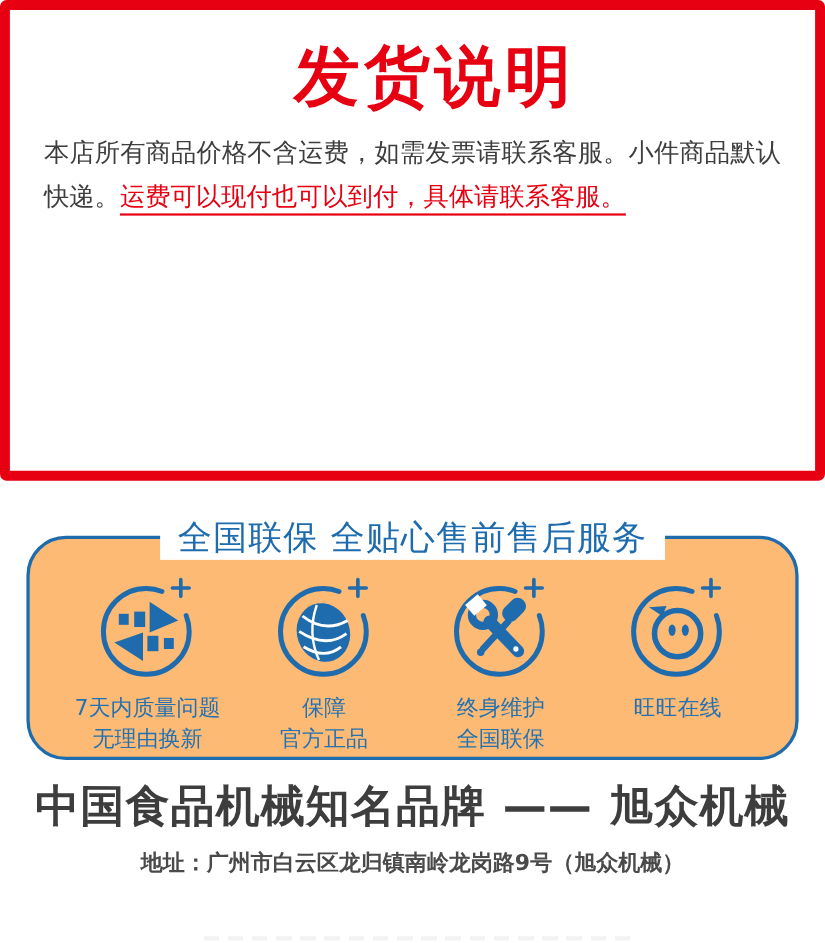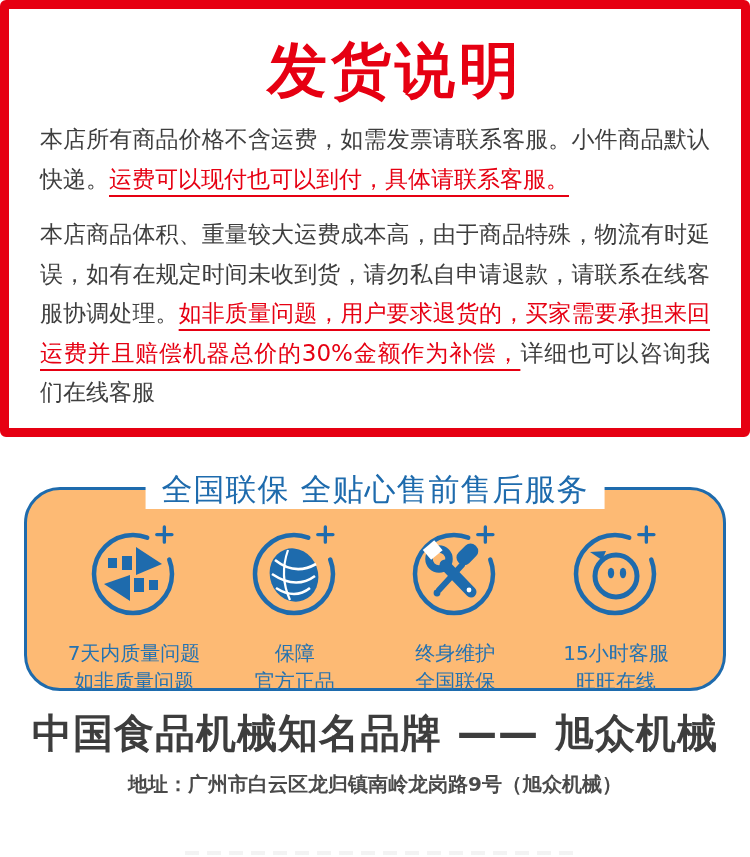--- a/index.html
+++ b/index.html
@@ -70,21 +70,21 @@
     letter-spacing: 1px;
   }
   .service-row {
     display: flex;
     justify-content: space-between;
     padding: 30px 28px 0 28px;
   }
   .service-item { width: 158px; text-align: center; }
   .service-item svg { display: block; margin: 0 auto; }
   .service-caption {
-    margin-top: 17px;
+    margin-top: 7px;
     font-size: 20px;
     line-height: 28px;
     color: #2472b1;
   }
 
   
   .brand-area {
     position: absolute;
     top: 710px; left: 0;
     width: 750px;
@@ -117,21 +117,20 @@
 </head>
 <body>
 
 <div class="stage">
 
   <div class="notice-frame">
     <div class="notice-title">发货说明</div>
 
     <div class="notice-par first"><span>本店所有商品价格不含运费，如需发票请联系客服。小件商品默认快递。</span><span class="hl-red">运费可以现付也可以到付，具体请联系客服。</span></div>
 
-    <div class="notice-par second"><span>本店商品体积、重量较大运费成本高，由于商品特殊，物流有时延误，如有在规定时间未收到货，请勿私自申请退款，请联系在线客服协调处理。</span><span class="hl-red">如非质量问题，用户要求退货的，买家需要承担来回运费并且赔偿机器总价的30%金额作为补偿，</span><span>详细也可以咨询我们在线客服</span></div>
   </div>
 
   <div class="service-box">
     <div class="service-title">全国联保 全贴心售前售后服务</div>
 
     <div class="service-row">
 
       <div class="service-item">
         <span>
           <svg width="100" height="102" viewBox="0 0 100 102">
@@ -140,21 +139,21 @@
             <path d="M52 27 L78 44 L52 55 Z" fill="#1e6bad"></path>
             <rect x="38" y="36" width="10" height="14" fill="#1e6bad"></rect>
             <rect x="24" y="38" width="9" height="10" fill="#1e6bad"></rect>
             <path d="M46 55 L20 64 L46 81 Z" fill="#1e6bad"></path>
             <rect x="50" y="58" width="10" height="14" fill="#1e6bad"></rect>
             <rect x="65" y="60" width="9" height="10" fill="#1e6bad"></rect>
           </svg>
         </span>
         <div class="service-caption">
           <div>7天内质量问题</div>
-          <div>如非质量问题</div>
+          <div>无理由换新</div>
         </div>
       </div>
 
       <div class="service-item">
         <span>
           <svg width="100" height="102" viewBox="0 0 100 102">
             <circle cx="49" cy="54" r="39" fill="none" stroke="#1e6bad" stroke-width="4.5" stroke-dasharray="198 32" stroke-linecap="round"></circle>
             <path d="M85 9 h16 M93 1 v16" stroke="#1e6bad" stroke-width="3.5" stroke-linecap="round" transform="translate(-8 6) scale(0.95)"></path>
             <ellipse cx="49" cy="55" rx="24" ry="27" fill="#1e6bad" transform="rotate(-20 49 55)"></ellipse>
             <path d="M30 40 Q50 56 71 44" fill="none" stroke="#ffffff" stroke-width="2.6"></path>
@@ -196,21 +195,20 @@
           <svg width="100" height="102" viewBox="0 0 100 102">
             <circle cx="49" cy="54" r="39" fill="none" stroke="#1e6bad" stroke-width="4.5" stroke-dasharray="198 32" stroke-linecap="round"></circle>
             <path d="M85 9 h16 M93 1 v16" stroke="#1e6bad" stroke-width="3.5" stroke-linecap="round" transform="translate(-8 6) scale(0.95)"></path>
             <circle cx="50" cy="56" r="21" fill="none" stroke="#1e6bad" stroke-width="5"></circle>
             <ellipse cx="45" cy="53" rx="3.2" ry="5.2" fill="#1e6bad"></ellipse>
             <ellipse cx="57" cy="53" rx="3.2" ry="5.2" fill="#1e6bad"></ellipse>
             <path d="M36 40 L24 32 L40 31 Z" fill="#1e6bad"></path>
           </svg>
         </span>
         <div class="service-caption">
-          <div>15小时客服</div>
           <div>旺旺在线</div>
         </div>
       </div>
 
     </div>
   </div>
 
   <div class="brand-area">
     <div class="brand-line">中国食品机械知名品牌 —— 旭众机械</div>
     <div class="brand-address">地址：广州市白云区龙归镇南岭龙岗路9号（旭众机械）</div>

